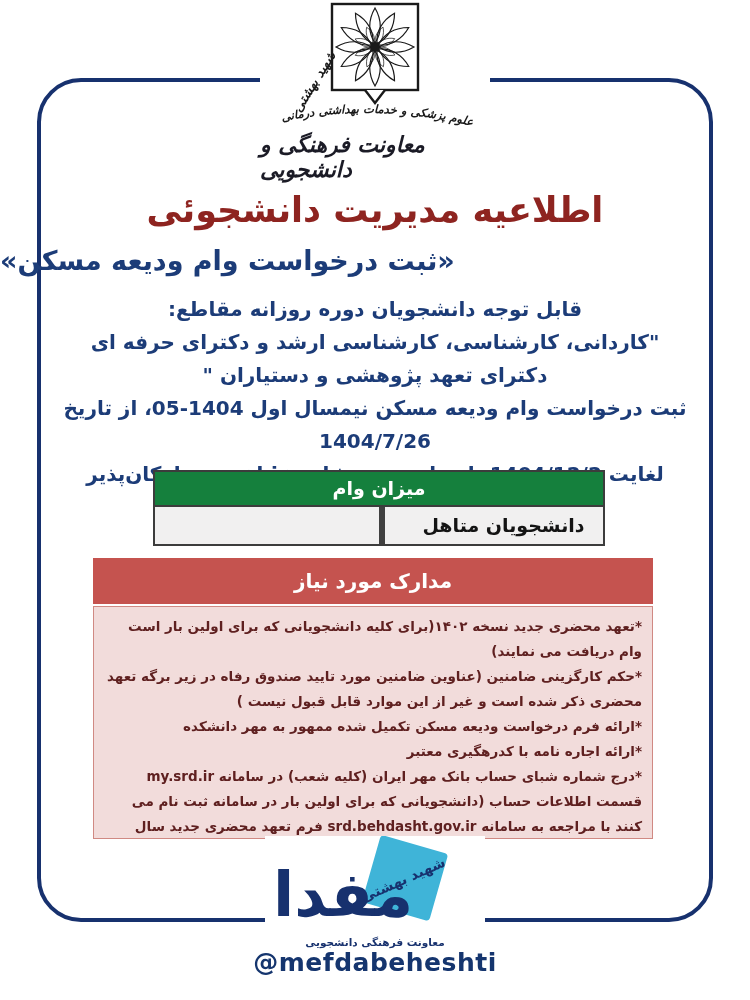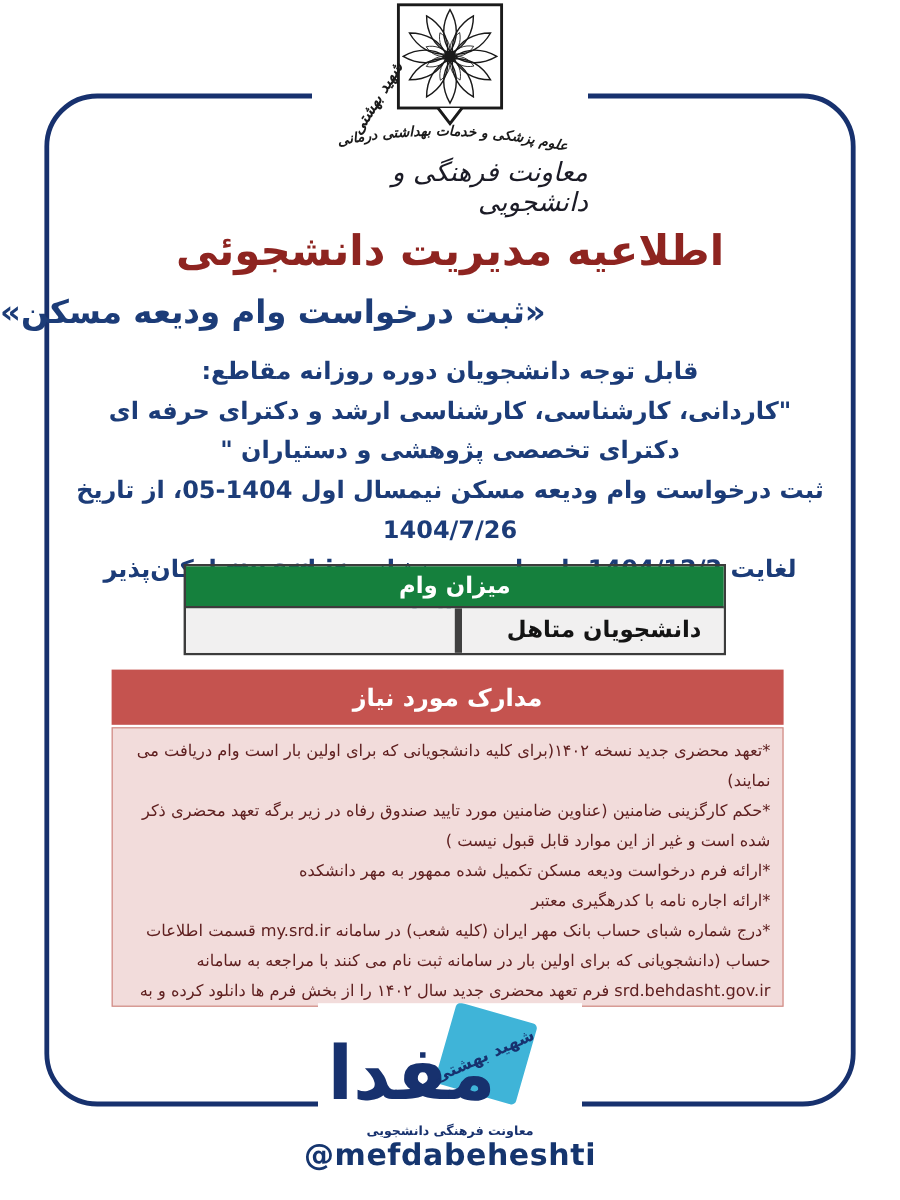--- a/index.html
+++ b/index.html
@@ -10,22 +10,22 @@
   .frame {
     position:absolute; left:37px; top:78px; width:668px; height:836px;
     border:4px solid #17316e; border-radius:44px; z-index:1;
   }
   
   .seal-block {
     position:absolute; left:260px; top:0; width:230px; height:178px;
     background:#ffffff; z-index:2; text-align:center;
   }
   .deputy {
-    position:absolute; left:0; top:132px; width:230px; text-align:right;
-    font-size:22px; font-weight:normal; font-style:italic; color:#1b1b26;
+    position:absolute; left:0; top:132px; width:230px; text-align:left;
+    font-size:22px; font-weight:bold; font-style:italic; color:#1b1b26;
   }
   
   .title {
     position:absolute; top:190px; left:0; width:750px; text-align:center;
     font-size:35px; font-weight:800; color:#8e2420; z-index:2;
   }
   .subtitle {
     position:absolute; top:245px; left:0; width:750px; text-align:left;
     font-size:27px; font-weight:bold; color:#1c3c78; z-index:2;
   }
@@ -49,21 +49,21 @@
   .lt-cell-label { width:50%; text-align:center; border-left:6px solid #404040; box-sizing:border-box;padding-left:19px; }
   .lt-cell-amount { width:50%; text-align:center;margin-top:44px; }
   
   .docs { position:absolute; left:93px; top:558px; width:560px; z-index:2; }
   .docs-header {
     background:#c5534f; color:#ffffff; text-align:center; font-weight:bold;
     font-size:20px; height:46px; line-height:46px;
   }
   .docs-body {
     margin-top:2px; background:#f2dcdb; border:1px solid #d08983;
-    color:#5f2020; font-size:13.5px; font-weight:normal; padding:7px 10px;
+    color:#5f2020; font-size:13.5px; font-weight:bold; padding:7px 10px;
     height:217px; overflow:hidden; box-sizing:content-box;
   }
   .doc-item { line-height:25px; text-align:right; }
   
   .mefda-block {
     position:absolute; left:265px; top:836px; width:220px; height:118px;
     background:#ffffff; z-index:2; text-align:center;
   }
   .handle {
     position:absolute; top:948px; left:0; width:750px; text-align:center;
@@ -114,21 +114,21 @@
     </svg>
     <div class="deputy" dir="rtl">معاونت فرهنگی و دانشجویی</div>
   </div>
 
   <div class="title" dir="rtl">اطلاعیه مدیریت دانشجوئی</div>
   <div class="subtitle" dir="rtl">«ثبت درخواست وام ودیعه مسکن»</div>
 
   <div class="body-lines" dir="rtl">
     <div>قابل توجه دانشجویان دوره روزانه مقاطع:</div>
     <div>"کاردانی، کارشناسی، کارشناسی ارشد و دکترای حرفه ای</div>
-    <div>دکترای تخصصی پژوهشی و  دستیاران "</div>
+    <div>دکترای تعهد پژوهشی و  دستیاران "</div>
     <div>ثبت درخواست وام ودیعه مسکن نیمسال اول 1404-05، از تاریخ 1404/7/26</div>
     <div>لغایت 1404/12/2 با مراجعه به نشانی my.srd.ir امکان‌پذیر می‌باشد.</div>
   </div>
 
   <div class="loan-table">
     <div class="lt-header" dir="rtl">میزان وام</div>
     <div class="lt-row" dir="rtl">
       <div class="lt-cell-label">دانشجویان متاهل</div>
       <div class="lt-cell-amount">۱/۵۰۰/۰۰۰/۰۰۰ ریال</div>
     </div>

